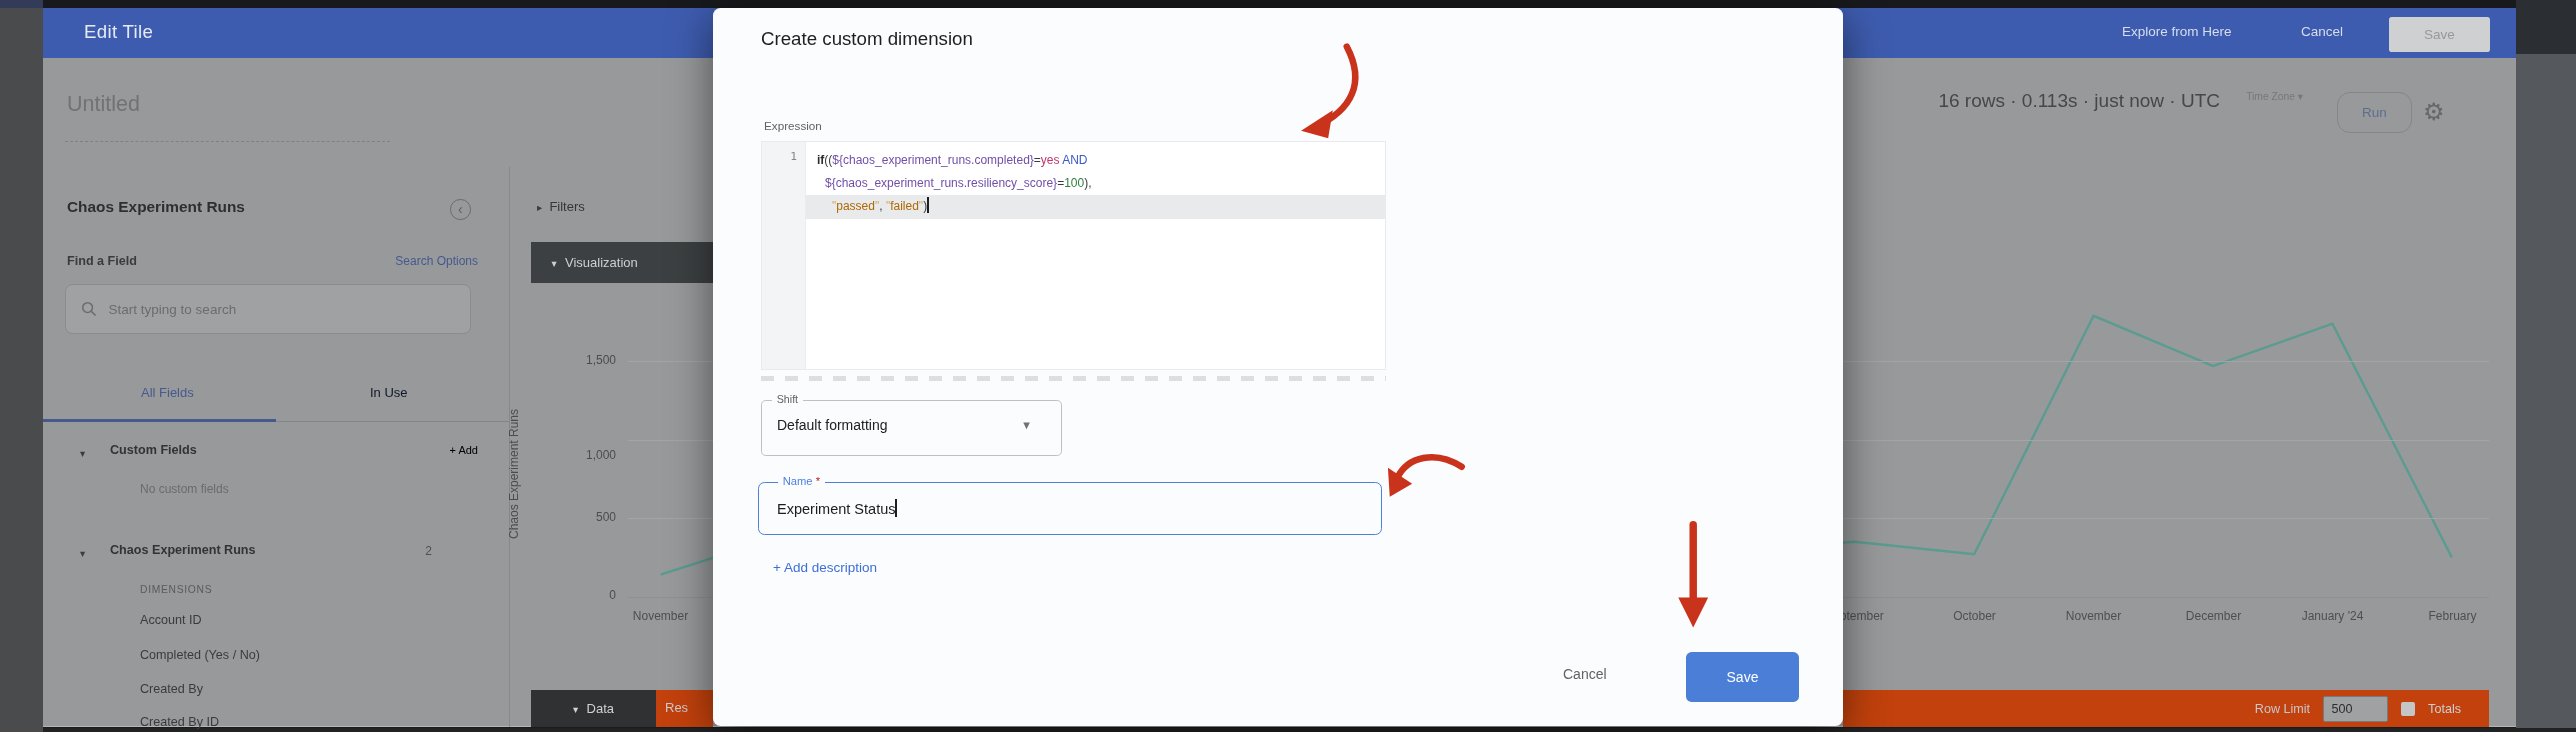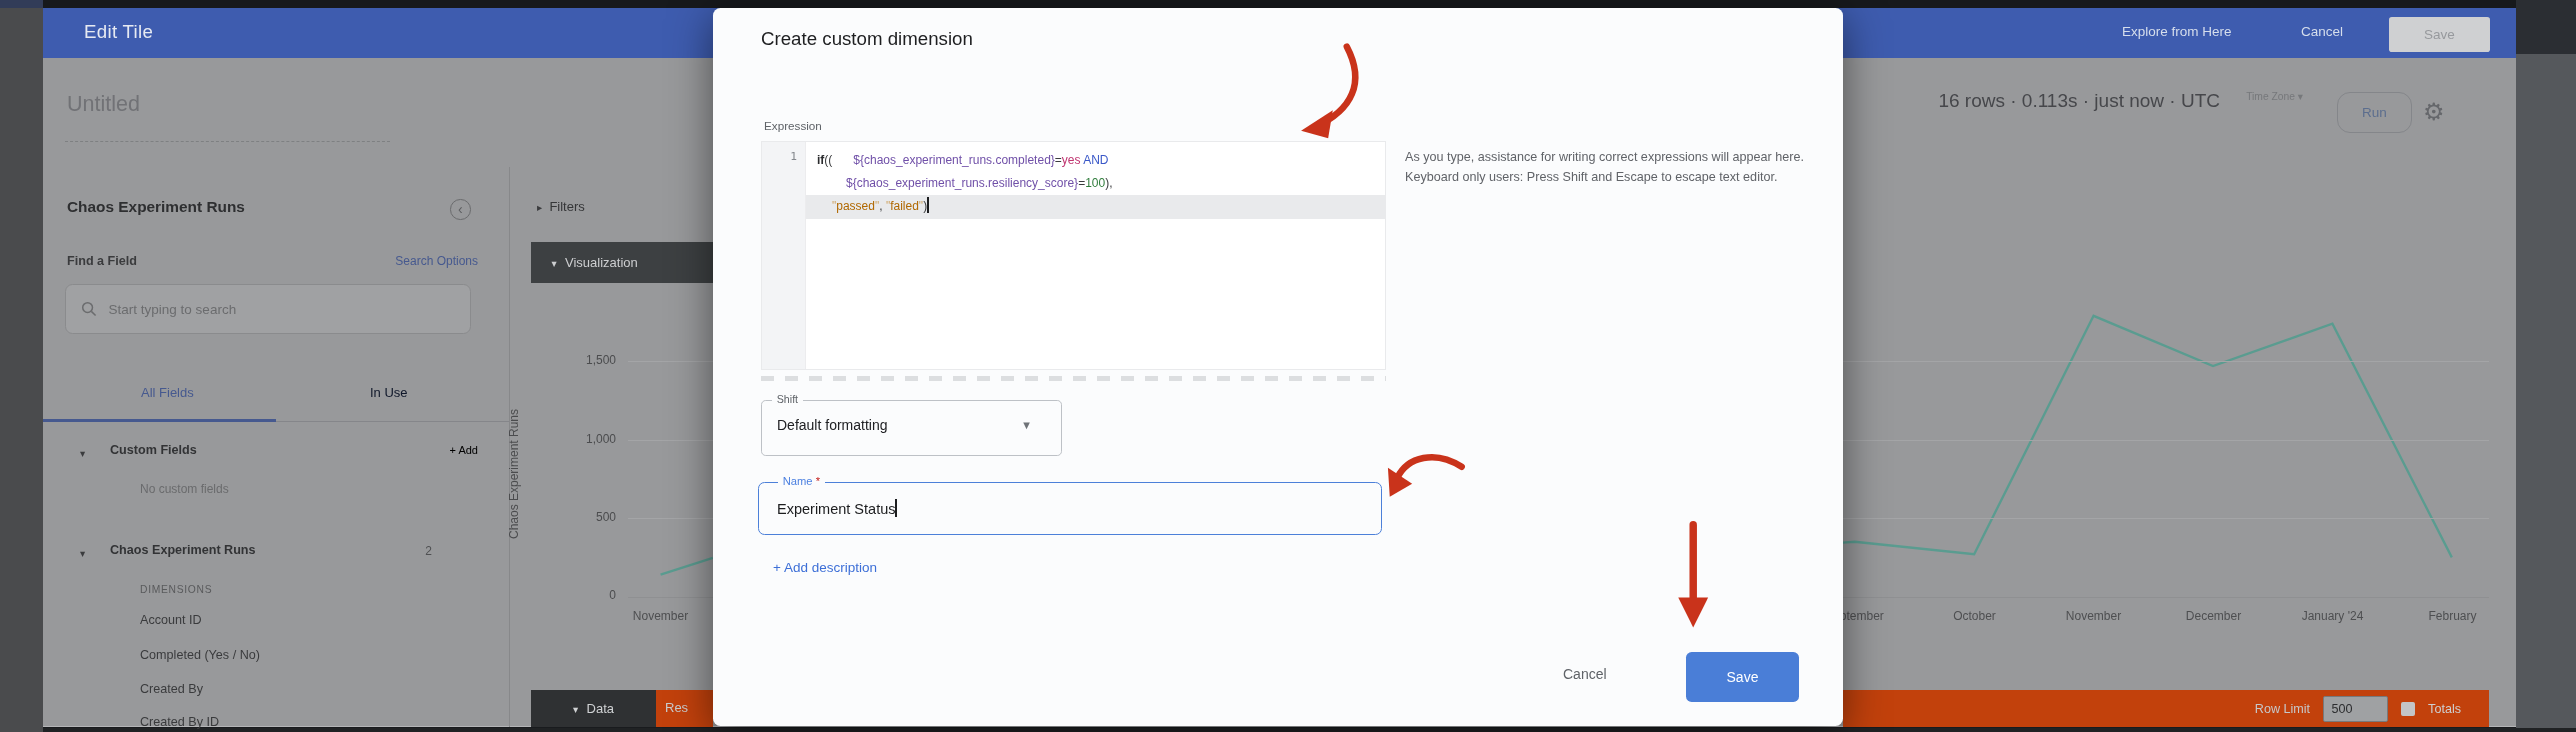--- a/index.html
+++ b/index.html
@@ -74,21 +74,21 @@
   .modal{left:713px;top:8.4px;width:1130px;height:718px;background:#fbfcfd;border-radius:7.5px;box-shadow:0 9.3px 43px rgba(0,0,0,.5);z-index:5;}
   .m-title{left:48px;top:19.6px;font-size:18.7px;font-weight:500;color:#1e1f21;}
   .m-expr-label{left:51px;top:111px;font-size:11.7px;color:#5f6368;}
   .editor{left:48px;top:133px;width:625px;height:229px;background:#ffffff;border:0.9px solid #e9eaec;}
   .gutter{left:0;top:0;width:44px;height:227px;background:#f3f4f6;border-right:0.9px solid #ececee;}
   .gutter-num{left:0;top:7.5px;width:35px;text-align:right;font-family:"DejaVu Sans Mono",monospace;font-size:11.2px;color:#84888d;}
   .code-line{position:absolute;left:55px;height:23.4px;line-height:23.4px;font-family:"DejaVu Sans Mono",monospace;font-size:12px;white-space:pre;}
   .active-line{left:44px;top:53px;width:579px;height:23.4px;background:#e9eaec;}
   .tk-kw{color:#2b2c2e;font-weight:bold;}
   .tk-p{color:#3a3b3d;}
-  .tk-v{color:#7050a8;padding-left:21px;}
+  .tk-v{color:#7050a8;}
   .tk-lit{color:#c03570;}
   .tk-op{color:#3a58c8;}
   .tk-num{color:#307d3c;}
   .tk-s{color:#b06800;}
   .tk-q{color:#cfa668;}
   .code-cursor{display:inline-block;width:1.4px;height:16px;background:#1c1d1f;vertical-align:-2.8px;}
   .editor-grip{left:48px;top:368px;width:625px;height:4.7px;background:repeating-linear-gradient(90deg,#dcdee0 0 13px,transparent 13px 24px);}
   .m-helper{left:692px;top:139px;width:439px;font-size:12.6px;line-height:20px;color:#606368;}
 
   .fmt-box{left:48px;top:392px;width:301px;height:56px;border:1.4px solid #bdc1c6;border-radius:4.7px;}
@@ -194,21 +194,21 @@
   </div>
 
   <div class="abs chart-layer" id="chart-layer">
     <div class="abs ylabel">Chaos Experiment Runs</div>
     <svg id="chart-svg" class="abs" style="left:0;top:0;" width="2576" height="732" viewBox="0 0 2758 784">
         <polyline points="707,615.48 763,597.48" fill="none" stroke="#5a9c90" stroke-width="2.5"></polyline>
         <polyline points="1973,581.2 1986,580.2 2113.9,593.64 2241.8,338.28 2369.7,392.03999999999996 2497.6000000000004,346.68 2625.5,597" fill="none" stroke="#5a9c90" stroke-width="2.5"></polyline>
       </svg>
   <div class="ytick" style="left: 532px; top: 353px;">1,500</div>
       <div class="gridline" style="left: 628px; width: 1861px; top: 361px;"></div>
-      <div class="ytick" style="left: 532px; top: 432px;">1,000</div>
+      <div class="ytick" style="left: 532px; top: 448px;">1,000</div>
       <div class="gridline" style="left: 628px; width: 1861px; top: 440px;"></div>
       <div class="ytick" style="left: 532px; top: 510px;">500</div>
       <div class="gridline" style="left: 628px; width: 1861px; top: 518px;"></div>
       <div class="ytick" style="left: 532px; top: 588px;">0</div>
       <div class="axisline" style="left: 628px; width: 1861px; top: 597px;"></div>
       <div class="xtick" style="left: 600px; top: 609px;">November</div>
       <div class="xtick" style="left: 1794px; top: 609px;">September</div>
       <div class="xtick" style="left: 1914px; top: 609px;">October</div>
       <div class="xtick" style="left: 2033px; top: 609px;">November</div>
       <div class="xtick" style="left: 2153px; top: 609px;">December</div>
@@ -224,21 +224,20 @@
       <div class="abs active-line"></div>
       <div class="abs gutter">
         <div class="abs gutter-num">1</div>
       </div>
       <div class="abs code-line" style="top:6.5px;" id="code-l1"><span class="tk-kw">if</span><span class="tk-p">((</span><span class="tk-v">${chaos_experiment_runs.completed}</span><span class="tk-p">=</span><span class="tk-lit">yes</span><span class="tk-p"> </span><span class="tk-op">AND</span></div>
       <div class="abs code-line" style="top:30px;left:63px;" id="code-l2"><span class="tk-v">${chaos_experiment_runs.resiliency_score}</span><span class="tk-p">=</span><span class="tk-num">100</span><span class="tk-p">),</span></div>
       <div class="abs code-line" style="top:53px;left:70px;" id="code-l3"><span class="tk-q">"</span><span class="tk-s">passed</span><span class="tk-q">"</span><span class="tk-p">, </span><span class="tk-q">"</span><span class="tk-s">failed</span><span class="tk-q">"</span><span class="tk-p">)</span><span class="code-cursor"></span></div>
     </div>
     <div class="abs editor-grip"></div>
 
-    <div class="abs m-helper">As you type, assistance for writing correct expressions will appear here. Keyboard only users: Press Shift and Escape to escape text editor.</div>
 
     <div class="abs fmt-box"></div>
     <div class="abs fmt-label">Shift</div>
     <div class="abs fmt-value">Default formatting</div>
     <div class="abs fmt-caret">▼</div>
 
     <div class="abs name-box"></div>
     <div class="abs name-label"><span>Name</span> <span class="name-star">*</span></div>
     <div class="abs name-value"><span>Experiment Status</span><span class="name-cursor"></span></div>
 

